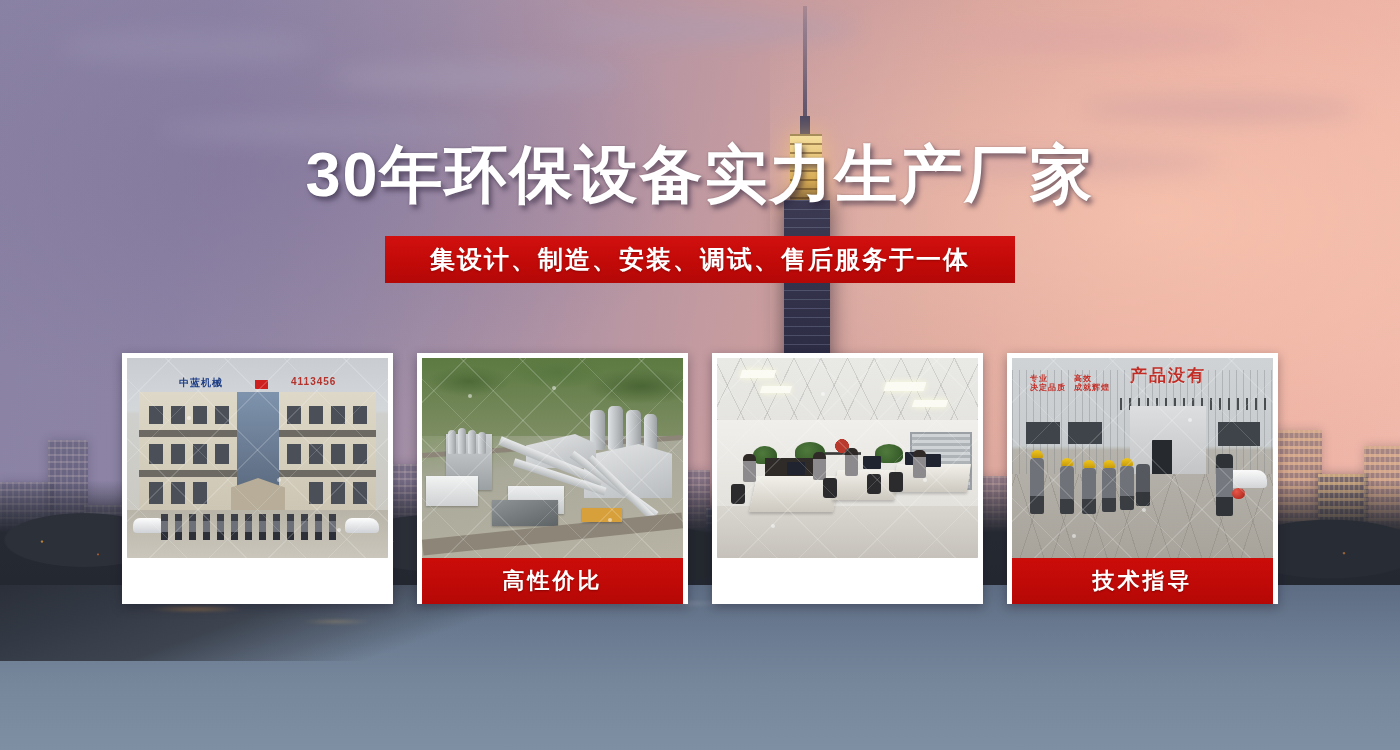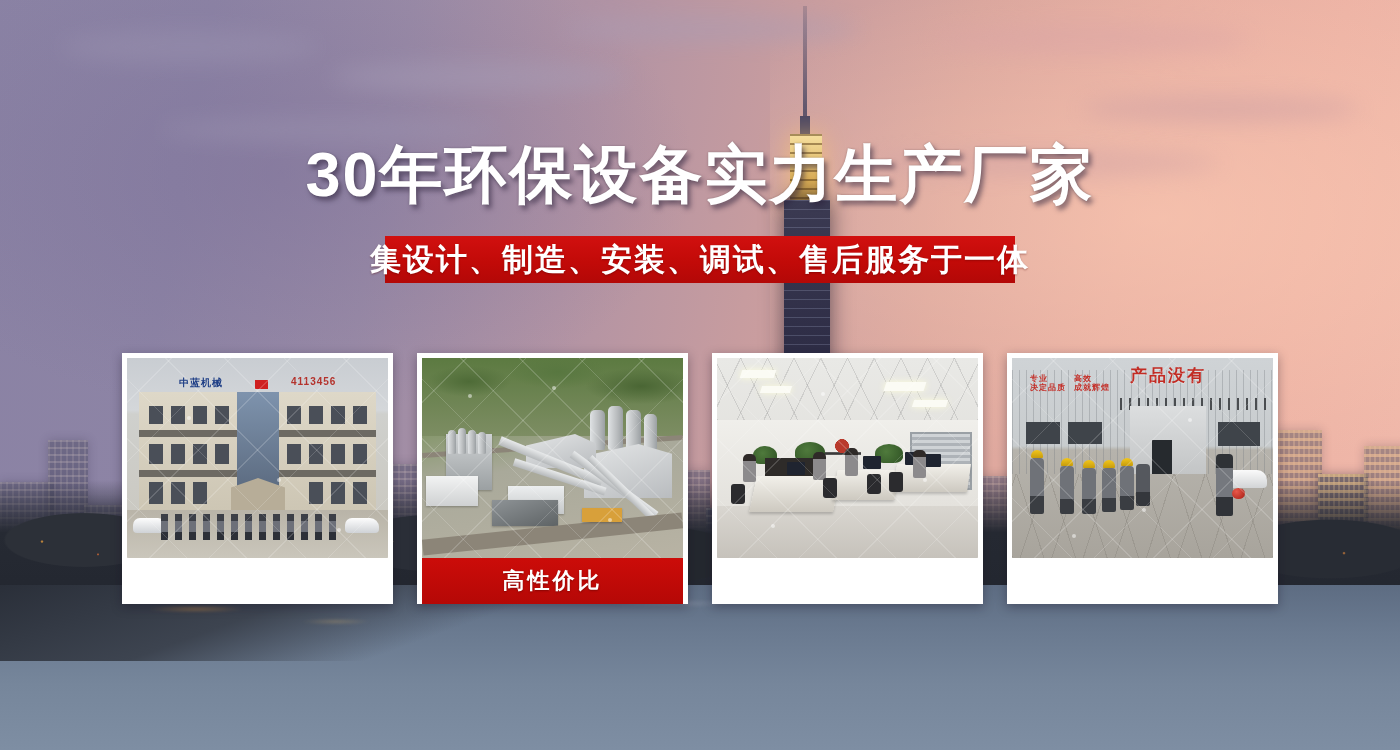--- a/index.html
+++ b/index.html
@@ -130,21 +130,21 @@
     color:#fff; font-size:63px; font-weight:bold; letter-spacing:2px;
     text-shadow:3px 4px 5px rgba(45,35,60,.55), 0 0 2px rgba(0,0,0,.25);
     white-space:nowrap;
   }
   .subbar{
     position:absolute; left:385px; top:236px; width:630px; height:47px;
     background:linear-gradient(180deg,#d1100f 0%,#c20a08 55%,#b30807 100%);
     display:flex; align-items:center; justify-content:center;
   }
   .subbar span{
-    color:#fff; font-size:31px; font-weight:bold; letter-spacing:2px; white-space:nowrap;
+    color:#fff; font-size:25px; font-weight:bold; letter-spacing:2px; white-space:nowrap;
     text-shadow:0 1px 2px rgba(80,0,0,.4);
   }
 
   
   .cards{ position:absolute; left:122px; top:353px; width:1156px; height:251px;
     display:flex; gap:24px; }
   .card{ width:271px; height:251px; background:#fff; padding:5px 5px 0 5px;
     box-shadow:0 3px 10px rgba(20,15,35,.35); display:flex; flex-direction:column; }
   .photo{ width:261px; height:200px; position:relative; overflow:hidden; }
   .caption{ width:261px; height:46px; background:linear-gradient(180deg,#cc0c09,#b50806);
@@ -488,16 +488,19 @@
         <div class="helmet" style="left:109px;top:100px;"></div>
         <div class="worker" style="left:124px;top:106px;height:42px;background:linear-gradient(180deg,#55585e 0 66%,#34373c 66% 100%);"></div>
         <div class="worker" style="left:204px;top:96px;height:62px;width:17px;
              background:linear-gradient(180deg,#2f3236 0 22%,#75787e 22% 70%,#303338 70% 100%);"></div>
         <div class="redhat" style="left:220px;top:130px;"></div>
         <div class="watermark"></div>
         <div class="wm-dot" style="left:130px;top:150px;"></div>
         <div class="wm-dot" style="left:60px;top:176px;"></div>
         <div class="wm-dot" style="left:176px;top:60px;"></div>
       </div>
+      <div class="caption">
+        <span>技术指导</span>
+      </div>
     </div>
 
   </div>
 </div>
 
 </body></html>

